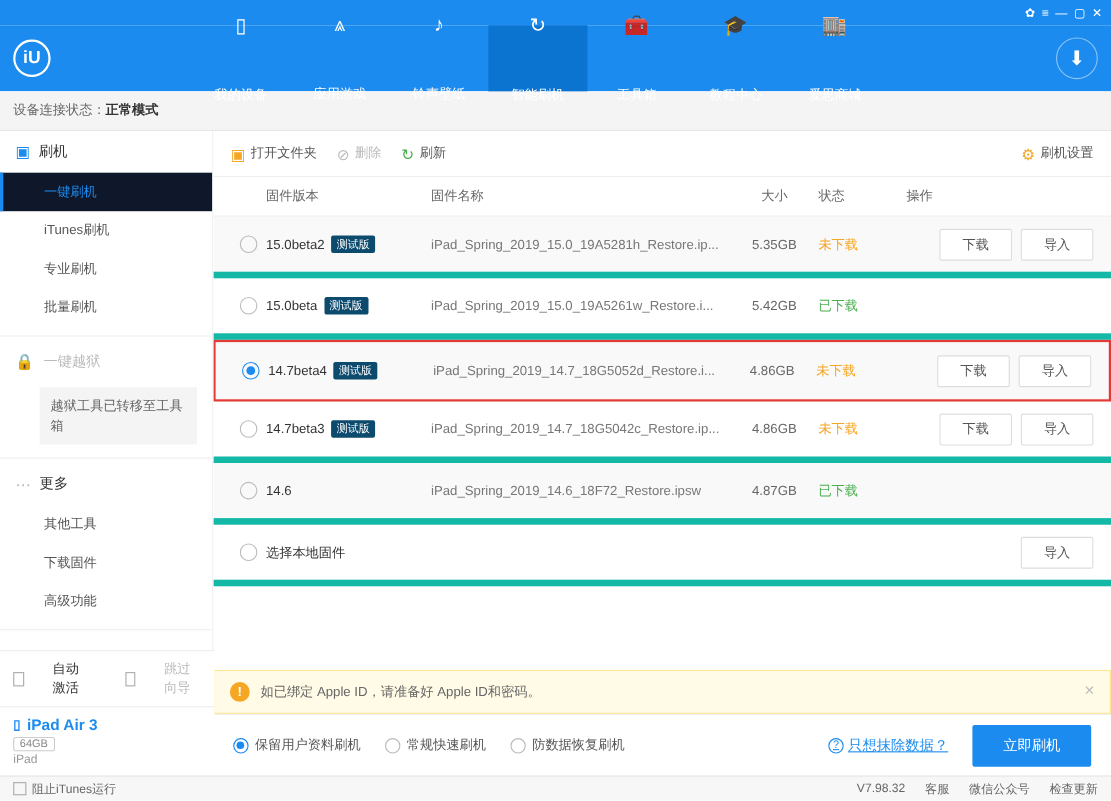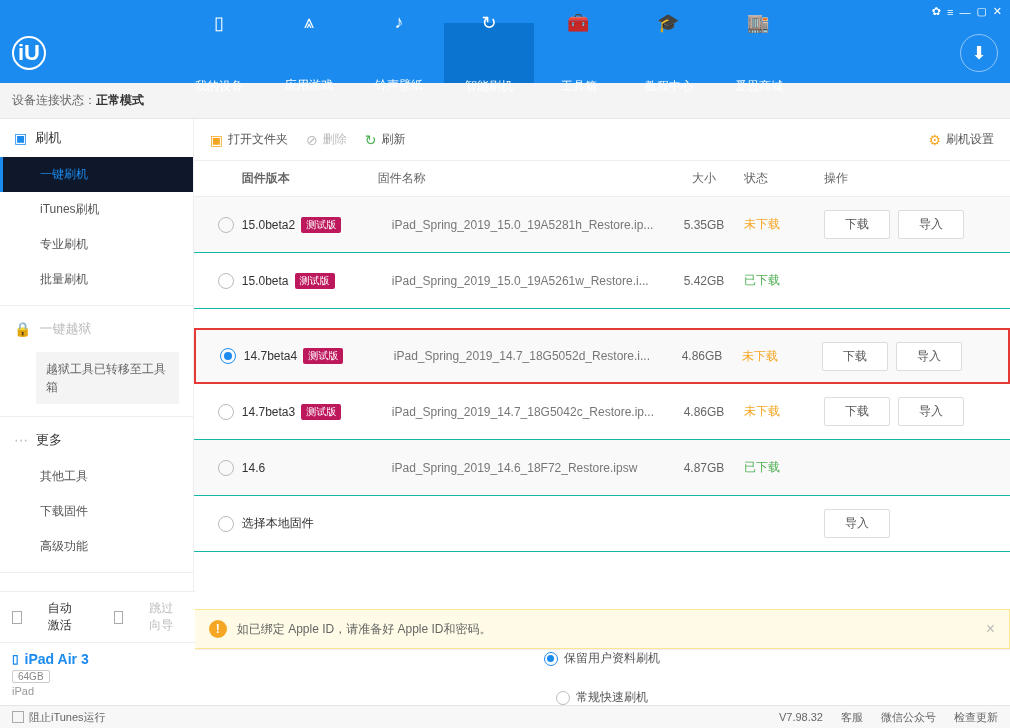--- a/index.html
+++ b/index.html
@@ -1,21 +1,21 @@
 <!DOCTYPE html>
 <html><head>
 <meta charset="utf-8">
 <style>
 * { margin: 0; padding: 0; box-sizing: border-box; font-family: "Microsoft YaHei", Arial, sans-serif; }
 body { width: 1010px; height: 728px; background: #fff; font-size: 13px; color: #333; overflow: hidden; position: relative; }
 .titlebar { height: 23px; background: #1b8bef; display: flex; justify-content: flex-end; align-items: center; padding-right: 8px; gap: 6px; }
 .titlebar span { color: #fff; font-size: 11px; cursor: pointer; }
 .header { height: 60px; background: #1b8bef; display: flex; align-items: center; padding: 0 12px; }
 .logo { display: flex; align-items: center; gap: 8px; margin-right: 40px; }
-.logo-icon { width: 34px; height: 34px; border: 2px solid #fff; border-radius: 50%; display: flex; align-items: center; justify-content: center; color: #fff; font-size: 22px; font-weight: bold; }
+.logo-icon { width: 34px; height: 34px; border: 2px solid #fff; border-radius: 50%; display: flex; align-items: center; justify-content: center; color: #fff; font-size: 16px; font-weight: bold; }
 .logo-text { color: #fff; }
 .logo-text .main { font-size: 18px; font-weight: bold; letter-spacing: 2px; }
 .logo-text .sub { font-size: 10px; letter-spacing: 1px; }
 .nav { display: flex; flex: 1; }
 .nav-item { width: 90px; height: 60px; display: flex; flex-direction: column; align-items: center; justify-content: center; color: #fff; gap: 4px; cursor: pointer; }
 .nav-item.active { background: #0a74d0; }
 .nav-icon { width: 22px; height: 22px; display: flex; align-items: center; justify-content: center; font-size: 18px; }
 .nav-label { font-size: 12px; margin-top: 40px; }
 .header-right { width: 38px; height: 38px; border: 1.5px solid rgba(255,255,255,0.5); border-radius: 50%; display: flex; align-items: center; justify-content: center; color: #fff; font-size: 18px; margin-left: 10px; }
 .statusbar { height: 36px; background: #f4f4f4; border-bottom: 1px solid #e5e5e5; display: flex; align-items: center; padding: 0 12px; font-size: 12px; color: #666; }
@@ -33,46 +33,46 @@
 .content { flex: 1; display: flex; flex-direction: column; background: #fff; }
 .toolbar { height: 42px; display: flex; align-items: center; padding: 0 16px; gap: 18px; border-bottom: 1px solid #eee; }
 .tool { display: flex; align-items: center; gap: 5px; font-size: 12px; color: #555; cursor: pointer; }
 .tool .ic { font-size: 14px; }
 .tool.folder .ic { color: #f5a623; }
 .tool.del { color: #bbb; }
 .tool.refresh .ic { color: #4caf50; }
 .tool.settings { margin-left: auto; }
 .tool.settings .ic { color: #f5a623; }
 .thead { height: 36px; display: flex; align-items: center; padding: 0 16px 0 48px; font-size: 12px; color: #666; border-bottom: 1px solid #eee; }
-.col-version { width: 136px; font-weight: bold; }
+.col-version { width: 150px; }
 .col-name { flex: 1; }
 .col-size { width: 80px; text-align: center; }
 .col-status { width: 80px; }
 .col-action { width: 170px; }
 .rows { flex: 1; overflow-y: auto; }
-.row { height: 56px; display: flex; align-items: center; padding: 0 16px; border-bottom: 1px solid #14b8a6; font-size: 12px; position: relative; }
+.row { height: 56px; display: flex; align-items: center; padding: 0 16px; border-bottom: 6px solid #14b8a6; font-size: 12px; position: relative; }
 .row:nth-child(odd) { background: #f9f9f9; }
-.row.highlight { border: 2px solid #e53935; margin-top: 19px; }
+.row.highlight { border: 2px solid #e53935; }
 .radio { width: 32px; display: flex; align-items: center; justify-content: center; }
 .radio-dot { width: 16px; height: 16px; border: 1.5px solid #bbb; border-radius: 50%; display: flex; align-items: center; justify-content: center; }
 .radio-dot.sel { border-color: #1b8bef; }
 .radio-dot.sel::after { content: ""; width: 8px; height: 8px; background: #1b8bef; border-radius: 50%; }
 .version { width: 150px; display: flex; align-items: center; gap: 6px; color: #333; }
-.tag { background: #be185d; color: #fff; font-size: 10px; padding: 1px 5px; border-radius: 2px; }
+.tag { background: #0c4a6e; color: #fff; font-size: 10px; padding: 1px 5px; border-radius: 2px; }
 .fname { flex: 1; color: #777; white-space: nowrap; overflow: hidden; text-overflow: ellipsis; padding-right: 10px; }
 .size { width: 80px; text-align: center; color: #666; }
 .status { width: 80px; }
 .status.undl { color: #f5a623; }
 .status.dl { color: #4caf50; }
-.actions { width: 170px; display: flex; gap: 8px; }
+.actions { width: 170px; display: flex; gap: 8px; justify-content: flex-end; }
 .btn { border: 1px solid #ddd; background: #fff; padding: 5px 20px; font-size: 12px; color: #555; cursor: pointer; border-radius: 2px; }
 .alert { height: 40px; background: #fffbe6; border: 1px solid #ffe58f; margin: 6px 0 0 0; display: flex; align-items: center; padding: 0 14px; font-size: 12px; color: #666; }
 .alert .warn-ic { width: 18px; height: 18px; border-radius: 50%; background: #f5a623; color: #fff; display: flex; align-items: center; justify-content: center; font-size: 12px; margin-right: 10px; font-weight: bold; }
 .alert .close { margin-left: auto; color: #bbb; font-size: 16px; cursor: pointer; }
-.options { height: 56px; display: flex; align-items: center; padding: 0 18px; gap: 22px; border-top: 1px solid #eee; flex-direction: column; }
+.options { height: 56px; display: flex; align-items: center; padding: 0 18px; gap: 22px; border-top: 1px solid #eee; }
 .opt { display: flex; align-items: center; gap: 6px; font-size: 12px; color: #555; }
 .opt .r { width: 14px; height: 14px; border: 1.5px solid #bbb; border-radius: 50%; display: flex; align-items: center; justify-content: center; }
 .opt .r.sel { border-color: #1b8bef; }
 .opt .r.sel::after { content: ""; width: 7px; height: 7px; background: #1b8bef; border-radius: 50%; }
 .options .spacer { flex: 1; }
 .link { color: #1b8bef; text-decoration: underline; cursor: pointer; display: flex; align-items: center; gap: 4px; }
 .link .qm { width: 14px; height: 14px; border: 1px solid #1b8bef; border-radius: 50%; display: flex; align-items: center; justify-content: center; font-size: 10px; }
 .primary-btn { background: #1b8bef; color: #fff; border: none; padding: 10px 28px; font-size: 13px; cursor: pointer; border-radius: 2px; }
 .side-bottom { position: absolute; left: 0; bottom: 23px; width: 195px; border-top: 1px solid #eee; background: #fff; }
 .sb-row { display: flex; align-items: center; gap: 26px; padding: 8px 12px; font-size: 12px; }

